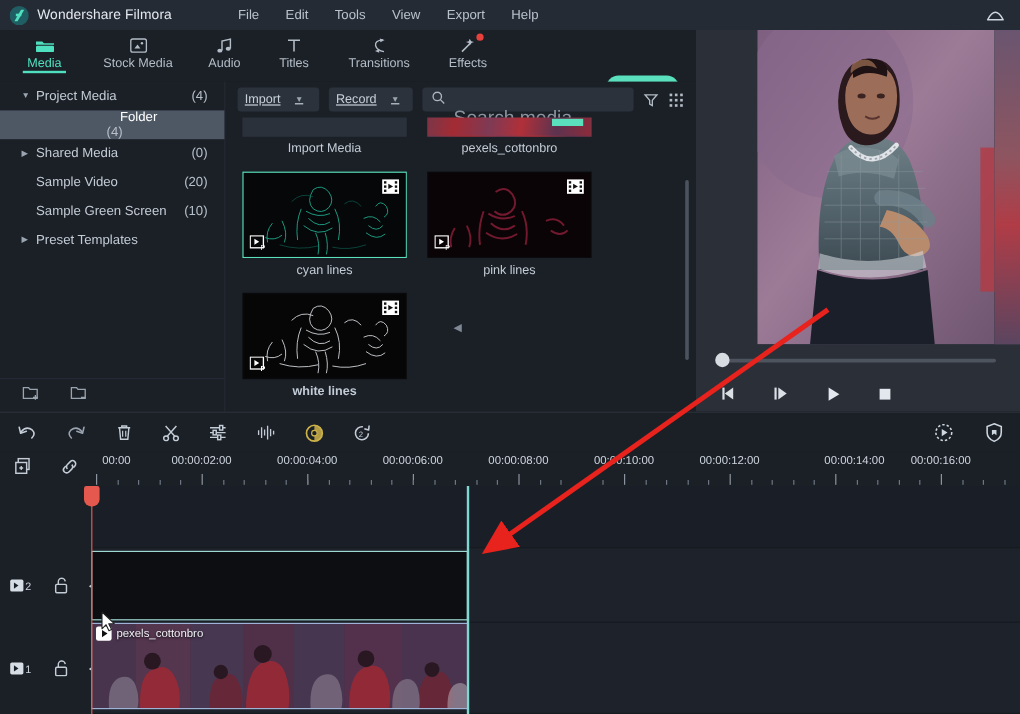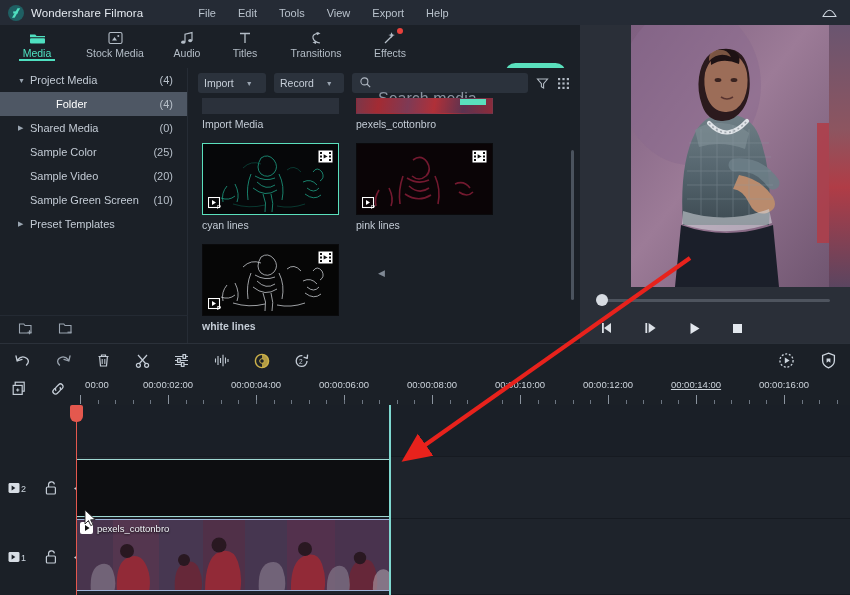--- a/index.html
+++ b/index.html
@@ -62,38 +62,38 @@
   
   .libnav {
     position:absolute; left:0; top:68px; width:188px; height:275px;
     background:#1b2027; border-right:1px solid #262c35;
   }
   .nav-row {
     height:24px; display:flex; align-items:center;
     font-size:11px; color:#c3cbd5; padding-left:18px; cursor:default;
     position:relative;
   }
-  .nav-row.sel { background:#4e5764; color:#fff; }
+  .nav-row.sel { background:#4e5764; color:#fff;flex-direction:column; }
   .nav-row .caret { width:12px; font-size:7px; color:#9aa5b1; display:inline-block; }
   .nav-row .nlabel { flex:1; }
   .nav-row.indent .nlabel { padding-left:26px; }
   .nav-row .ncount { margin-right:14px; color:#b7bfc9; font-size:11px; }
   .libnav-footer {
     position:absolute; left:0; bottom:0; width:188px; height:28px;
     display:flex; align-items:center; gap:24px; padding-left:18px;
     border-top:1px solid #242a33;
   }
 
   
   .mediapanel {
     position:absolute; left:188px; top:68px; width:392px; height:275px;
     background:#1b2027; overflow:hidden;
   }
   .media-toolbar {
-    height:30px; display:flex; align-items:center; padding:0 10px; gap:8px;
+    height:30px; display:flex; align-items:center; padding:0 10px; gap:8px;text-decoration:underline;
   }
   .drop-btn {
     height:20px; background:#2b323c; border-radius:3px;
     display:flex; align-items:center; padding:0 6px; gap:12px;
     font-size:10.5px; color:#c7cfd9; cursor:pointer;
   }
   .drop-btn .caret { font-size:7px; color:#9aa5b1; }
   .search-box {
     flex:1; height:20px; background:#2b323c; border-radius:3px;
     display:flex; align-items:center; gap:7px; padding:0 8px;
@@ -102,21 +102,21 @@
     background:transparent; border:none; outline:none;
     color:#c7cfd9; font-size:16px; width:100%;
     font-family:"Liberation Sans", sans-serif;
     margin-top:32px;
   }
   .search-box input::placeholder { color:#8a93a0; }
   .tb-ico { cursor:pointer; display:flex; align-items:center; }
 
   .media-grid {
     position:absolute; top:30px; left:0; width:392px; height:245px;
-    padding:0 14px; overflow:hidden;
+    padding:0 14px; overflow:hidden;text-align:center;
   }
   .grid-row { display:flex; gap:17px; }
   .cell { width:137px; }
   .thumb {
     width:137px; height:72px; background:#0a0a0c; position:relative;
     border:1px solid transparent; overflow:hidden;
   }
   .thumb.selected { border:1px solid #5ae0bd; }
   .thumb .corner-film {
     position:absolute; right:5px; top:5px; width:15px; height:13px;
@@ -348,25 +348,20 @@
       <span class="nlabel">Folder</span>
       <span class="ncount">(4)</span>
     </div>
 
     <div class="nav-row">
       <span class="caret">▶</span>
       <span class="nlabel">Shared Media</span>
       <span class="ncount">(0)</span>
     </div>
 
-    <div class="nav-row">
-      <span class="caret"></span>
-      <span class="nlabel">Sample Color</span>
-      <span class="ncount">(25)</span>
-    </div>
 
     <div class="nav-row">
       <span class="caret"></span>
       <span class="nlabel">Sample Video</span>
       <span class="ncount">(20)</span>
     </div>
 
     <div class="nav-row">
       <span class="caret"></span>
       <span class="nlabel">Sample Green Screen</span>
@@ -772,21 +767,21 @@
         <div class="rlabel" style="left: 180px;">00:00:04:00</div>
         <div class="rtick major" style="left: 268px;"></div>
         <div class="rlabel" style="left: 268px;">00:00:06:00</div>
         <div class="rtick major" style="left: 356px;"></div>
         <div class="rlabel" style="left: 356px;">00:00:08:00</div>
         <div class="rtick major" style="left: 444px;"></div>
         <div class="rlabel" style="left: 444px;">00:00:10:00</div>
         <div class="rtick major" style="left: 532px;"></div>
         <div class="rlabel" style="left: 532px;">00:00:12:00</div>
         <div class="rtick major" style="left: 620px;"></div>
-        <div class="rlabel" style="left: 620px; text-decoration: underline;">00:00:14:00</div>
+        <div class="rlabel" style="left: 636px;">00:00:14:00</div>
         <div class="rtick major" style="left: 708px;"></div>
         <div class="rlabel" style="left: 708px;">00:00:16:00</div>
         <div class="rtick minor" style="left: 22px;"></div>
         <div class="rtick minor" style="left: 39px;"></div>
         <div class="rtick minor" style="left: 57px;"></div>
         <div class="rtick minor" style="left: 74px;"></div>
         <div class="rtick minor" style="left: 110px;"></div>
         <div class="rtick minor" style="left: 127px;"></div>
         <div class="rtick minor" style="left: 145px;"></div>
         <div class="rtick minor" style="left: 162px;"></div>

